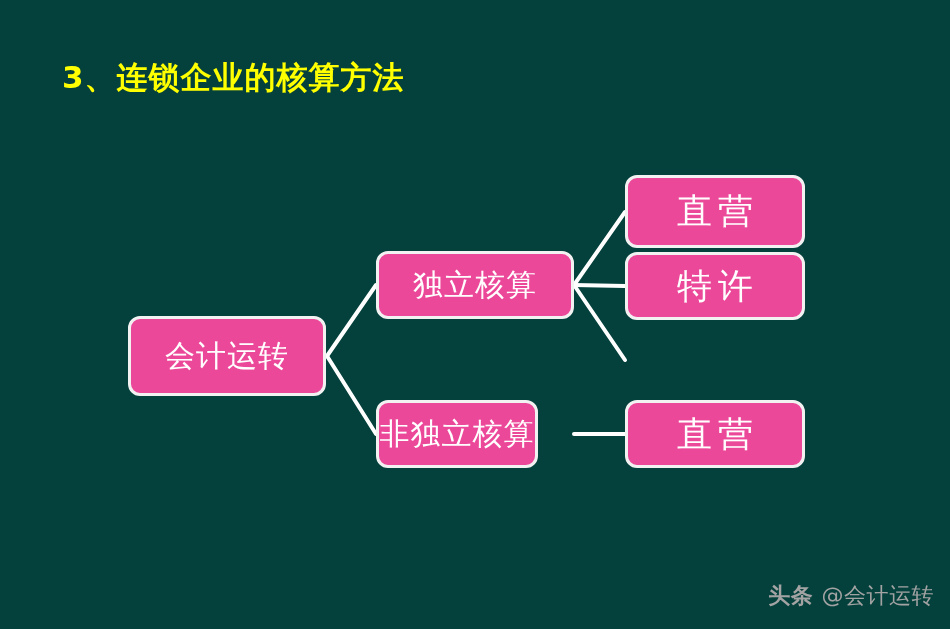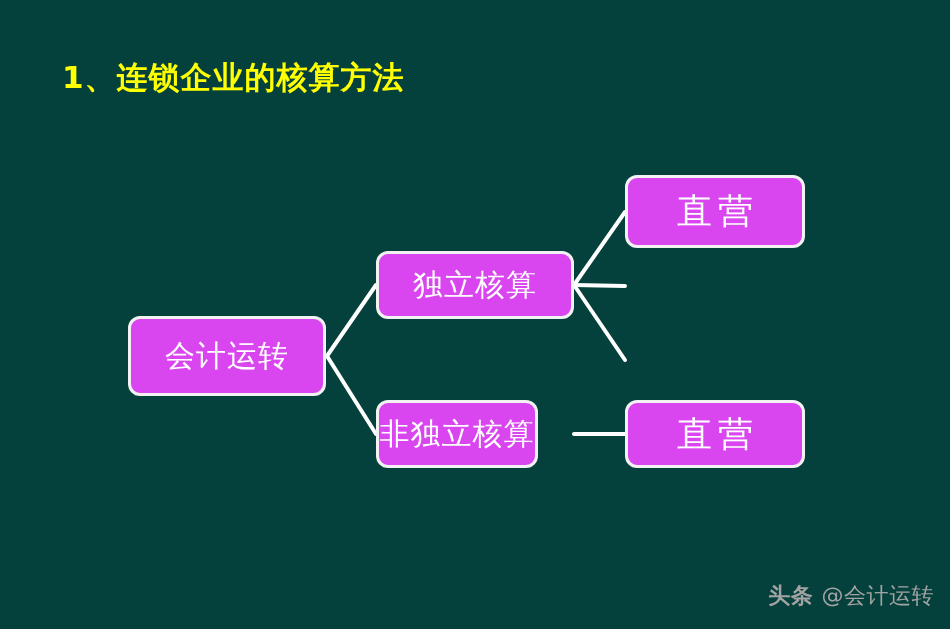--- a/index.html
+++ b/index.html
@@ -42,21 +42,21 @@
   #connectors {
     position: absolute;
     left: 0; top: 0;
     width: 950px;
     height: 629px;
     pointer-events: none;
   }
   .node {
     position: absolute;
     box-sizing: border-box;
-    background: #d946ef;
+    background: #ec4899;
     border: 3px solid #f2f2f2;
     border-radius: 12px;
     display: flex;
     align-items: center;
     justify-content: center;
     color: #ffffff;
     box-shadow: 0 0 0 0 rgba(0,0,0,0);
   }
   .node .node-label {
     display: block;
@@ -135,21 +135,21 @@
   }
   #footer-watermark .wm-handle {
     font-weight: 500;
   }
 </style>
 </head>
 <body>
 
 <div id="slide">
 
-  <div id="slide-title">1、连锁企业的核算方法</div>
+  <div id="slide-title">3、连锁企业的核算方法</div>
 
   <div id="diagram">
 
     <svg id="connectors" viewBox="0 0 950 629">
 
       <line x1="327" y1="356" x2="376" y2="285" stroke="#ffffff" stroke-width="4" stroke-linecap="round"></line>
 
       <line x1="327" y1="356" x2="376" y2="434" stroke="#ffffff" stroke-width="4" stroke-linecap="round"></line>
 
       <line x1="574" y1="285" x2="625" y2="212" stroke="#ffffff" stroke-width="4" stroke-linecap="round"></line>
@@ -170,20 +170,23 @@
     </div>
 
     <div class="node node-sans" id="node-nonindependent">
       <span class="node-label">非独立核算</span>
     </div>
 
     <div class="node node-serif" id="node-leaf-0">
       <span class="node-label">直营</span>
     </div>
 
+    <div class="node node-serif" id="node-leaf-1">
+      <span class="node-label">特许</span>
+    </div>
 
 
     <div class="node node-serif" id="node-leaf-3">
       <span class="node-label">直营</span>
     </div>
 
   </div>
 
   <div id="footer-watermark">
     <span class="wm-source">头条</span>

